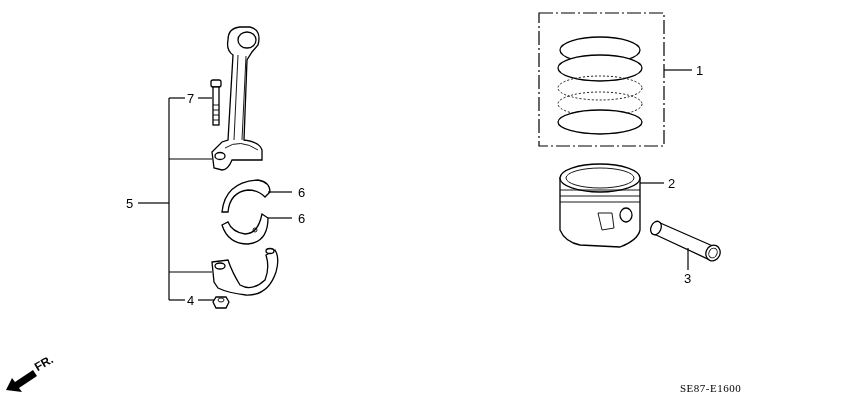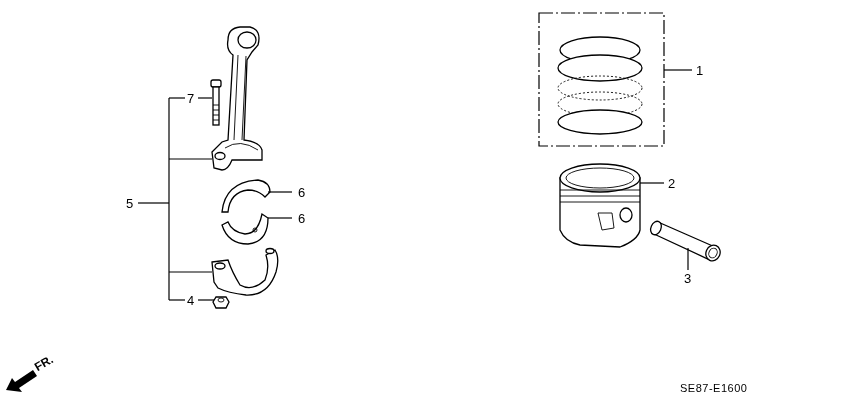--- a/index.html
+++ b/index.html
@@ -1,19 +1,19 @@
 <!DOCTYPE html>
 <html><head>
 <meta charset="utf-8">
 <style>
   html, body { margin: 0; padding: 0; background: #ffffff; }
   #canvas { position: relative; width: 850px; height: 400px; background: #ffffff; overflow: hidden; }
   svg.diagram { position: absolute; left: 0; top: 0; width: 850px; height: 400px; }
   .callout { position: absolute; font-family: "Liberation Sans", sans-serif; font-size: 13px; color: #000; line-height: 1; }
-  .ref-code { position: absolute; left: 680px; top: 382px; font-family: Liberation Sans, sans-serif; font-size: 11px; color: #000; letter-spacing: 0.5px; }
+  .ref-code { position: absolute; left: 680px; top: 382px; font-family: Liberation Serif, serif; font-size: 11px; color: #000; letter-spacing: 0.5px; }
   .fr-label { position: absolute; left: 32px; top: 362px; font-family: "Liberation Sans", sans-serif; font-weight: bold; font-size: 12px; color: #000; transform: rotate(-30deg); transform-origin: left top; }
   .ln { stroke: #000; stroke-width: 1.2; fill: none; }
   .part { stroke: #000; stroke-width: 1.3; fill: #fff; }
   .thin { stroke: #000; stroke-width: 0.9; fill: none; }
   .dash { stroke: #000; stroke-width: 1.2; fill: none; stroke-dasharray: 14 3 2 3; }
 </style>
 </head>
 <body>
 
 <div id="canvas">

